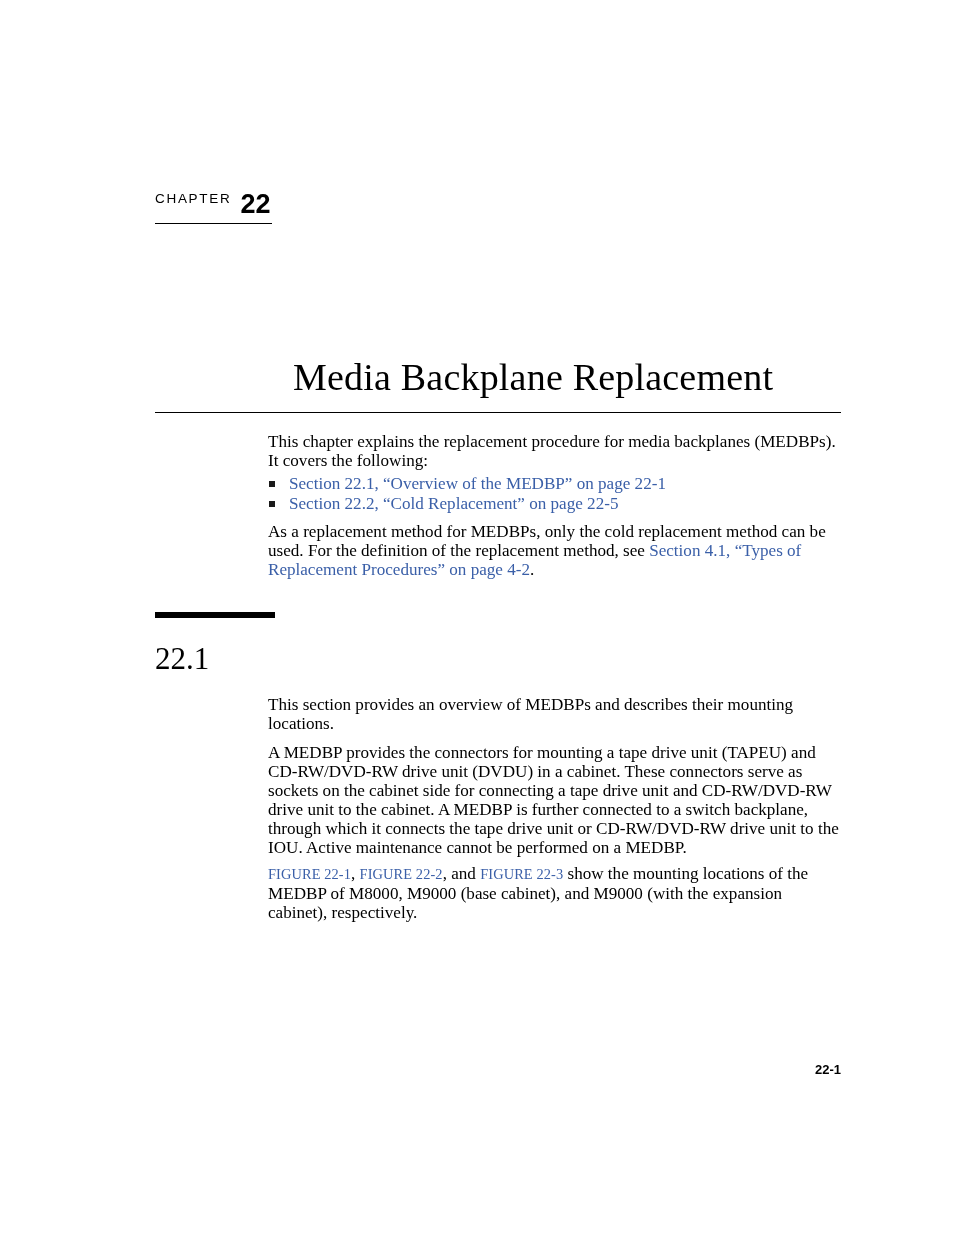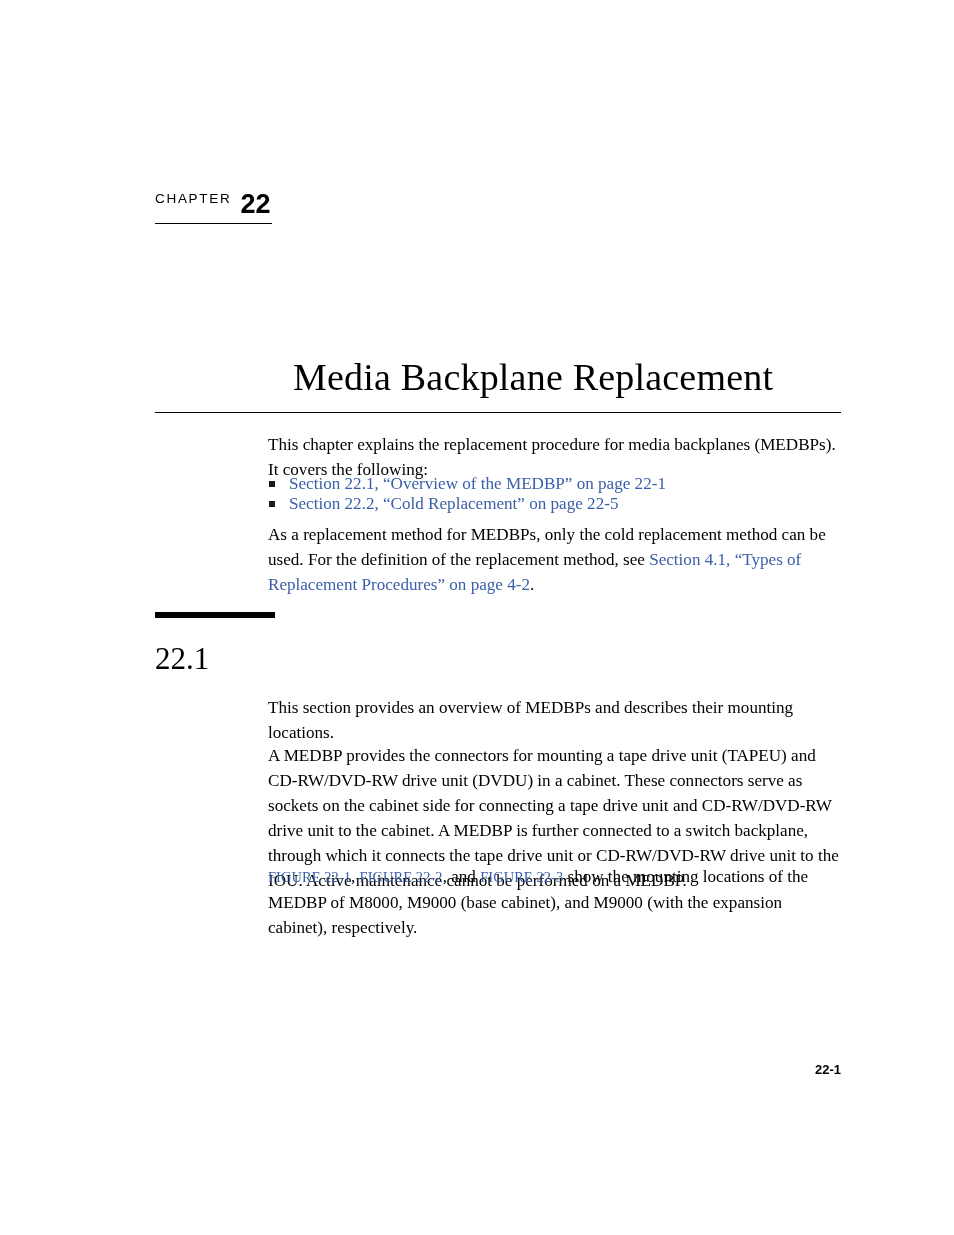--- a/index.html
+++ b/index.html
@@ -69,21 +69,21 @@
 
   
   .body-col {
     position: absolute;
     left: 268px;
     width: 573px;
   }
   p.body {
     margin: 0;
     font-size: 17.1px;
-    line-height: 25px;
+    line-height: 19px;
     text-align: left;
     color: #000;
   }
   .lead { top: 432px; }
   .as-replacement { top: 522px; }
   .overview-intro { top: 695px; }
   .medbp-desc { top: 743px; }
   .figure-para { top: 864px; }
 
   a.xref, .xref {

